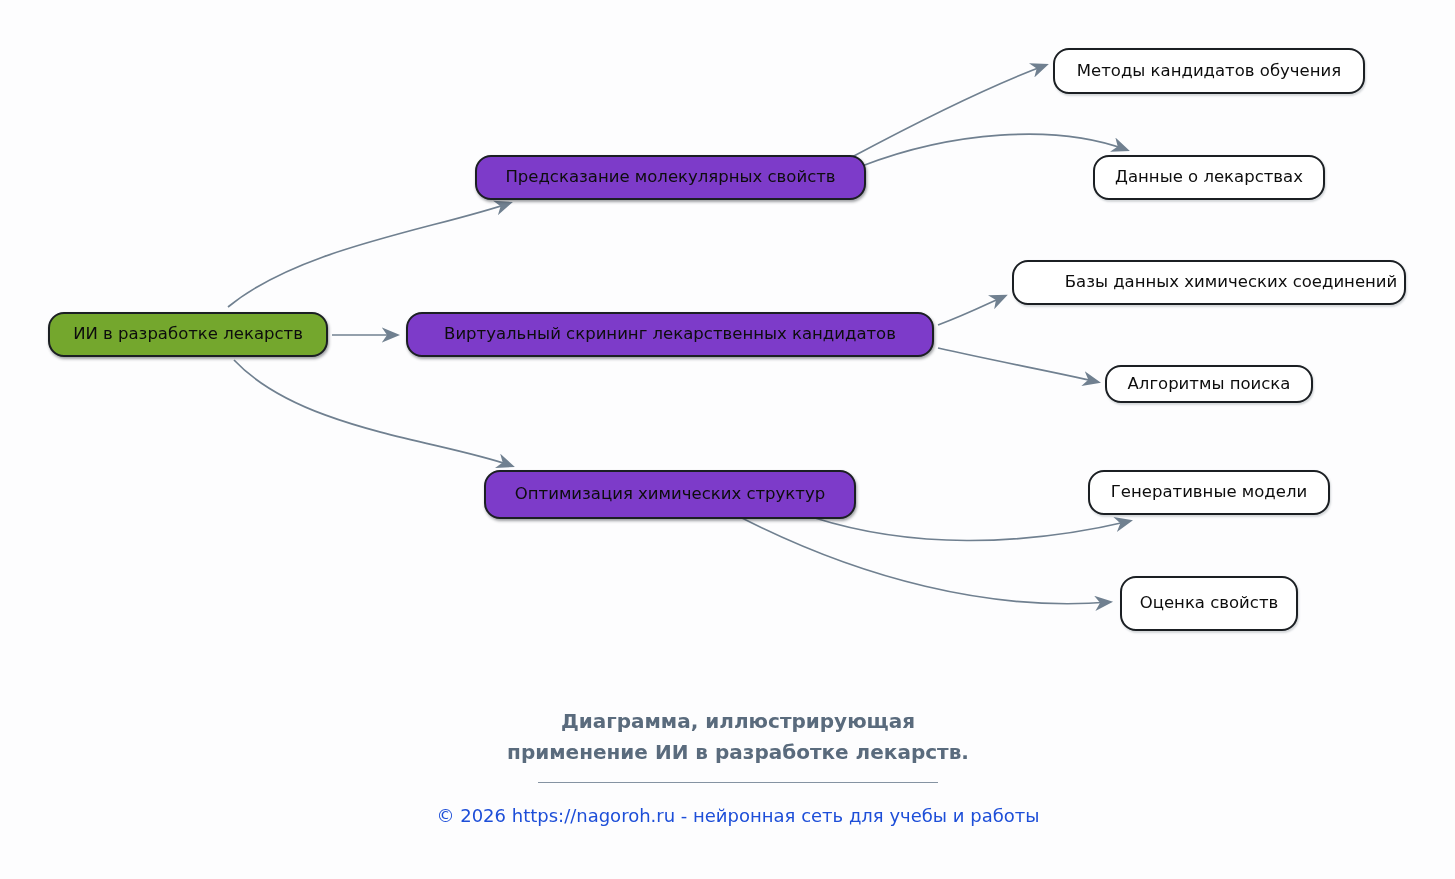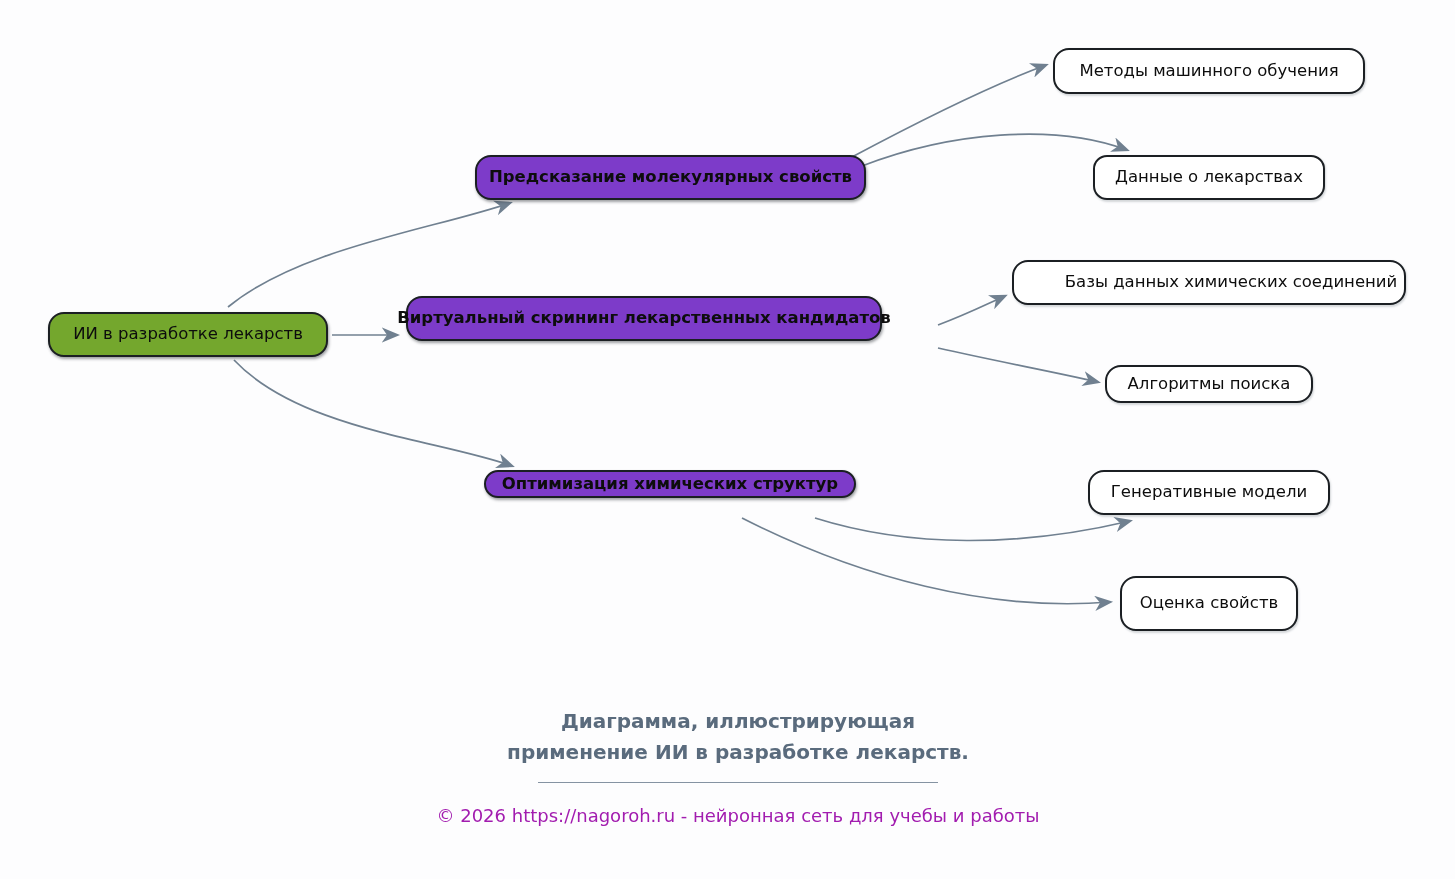--- a/index.html
+++ b/index.html
@@ -35,21 +35,20 @@
     color: #0d0d0d;
     line-height: 1;
   }
   .node-root {
     background: #74a72d;
     box-shadow: 1px 2px 3px rgba(40,45,50,0.45);
   }
   .node-branch {
     background: #7d3bc9;
     box-shadow: 1px 2px 3px rgba(40,45,50,0.45);
-    font-weight: bold;
   }
   .node-leaf {
     background: #ffffff;
     box-shadow: 1px 1.5px 2px rgba(70,80,90,0.22);
   }
   .footer {
     position: absolute;
     left: 738px;
     top: 706px;
     width: 640px;
@@ -67,21 +66,21 @@
   .separator {
     margin: 14px auto 0 auto;
     width: 400px;
     height: 0;
     border-top: 1.5px solid #8593a2;
   }
   .copyright {
     margin-top: 22px;
     font-size: 18px;
     font-weight: normal;
-    color: #a21caf;
+    color: #1d4ed8;
   }
 </style>
 </head>
 <body>
 
 <div id="canvas">
 
   <svg id="edges" viewBox="0 0 1455 879">
     <defs>
       <marker id="arrow" viewBox="0 0 12 10" refX="10" refY="5" markerWidth="11" markerHeight="9" orient="auto-start-reverse">
@@ -102,33 +101,33 @@
   </svg>
 
   <div class="node node-root" style="left:48px; top:312px; width:280px; height:45px;">
     <span>ИИ в разработке лекарств</span>
   </div>
 
   <div class="node node-branch" style="left:475px; top:155px; width:391px; height:45px;">
     <span>Предсказание молекулярных свойств</span>
   </div>
 
-  <div class="node node-branch" style="left:406px; top:296px; width:476px; height:45px;">
+  <div class="node node-branch" style="left:406px; top:312px; width:528px; height:45px;">
     <span>Виртуальный скрининг лекарственных кандидатов</span>
   </div>
 
-  <div class="node node-branch" style="left:484px; top:470px; width:372px; height:28px;">
+  <div class="node node-branch" style="left:484px; top:470px; width:372px; height:49px;">
     <span>Оптимизация химических структур</span>
   </div>
 
   <div class="node node-leaf" style="left:1053px; top:48px; width:312px; height:46px;">
-    <span>Методы машинного обучения</span>
+    <span>Методы кандидатов обучения</span>
   </div>
 
-  <div class="node node-leaf" style="left:1093px; top:155px; width:232px; height:45px;border-radius:14px;">
+  <div class="node node-leaf" style="left:1093px; top:155px; width:232px; height:45px;">
     <span>Данные о лекарствах</span>
   </div>
 
   <div class="node node-leaf" style="left:1012px; top:260px; width:394px; height:45px;padding-left:44px;">
     <span>Базы данных химических соединений</span>
   </div>
 
   <div class="node node-leaf" style="left:1105px; top:365px; width:208px; height:38px;">
     <span>Алгоритмы поиска</span>
   </div>

